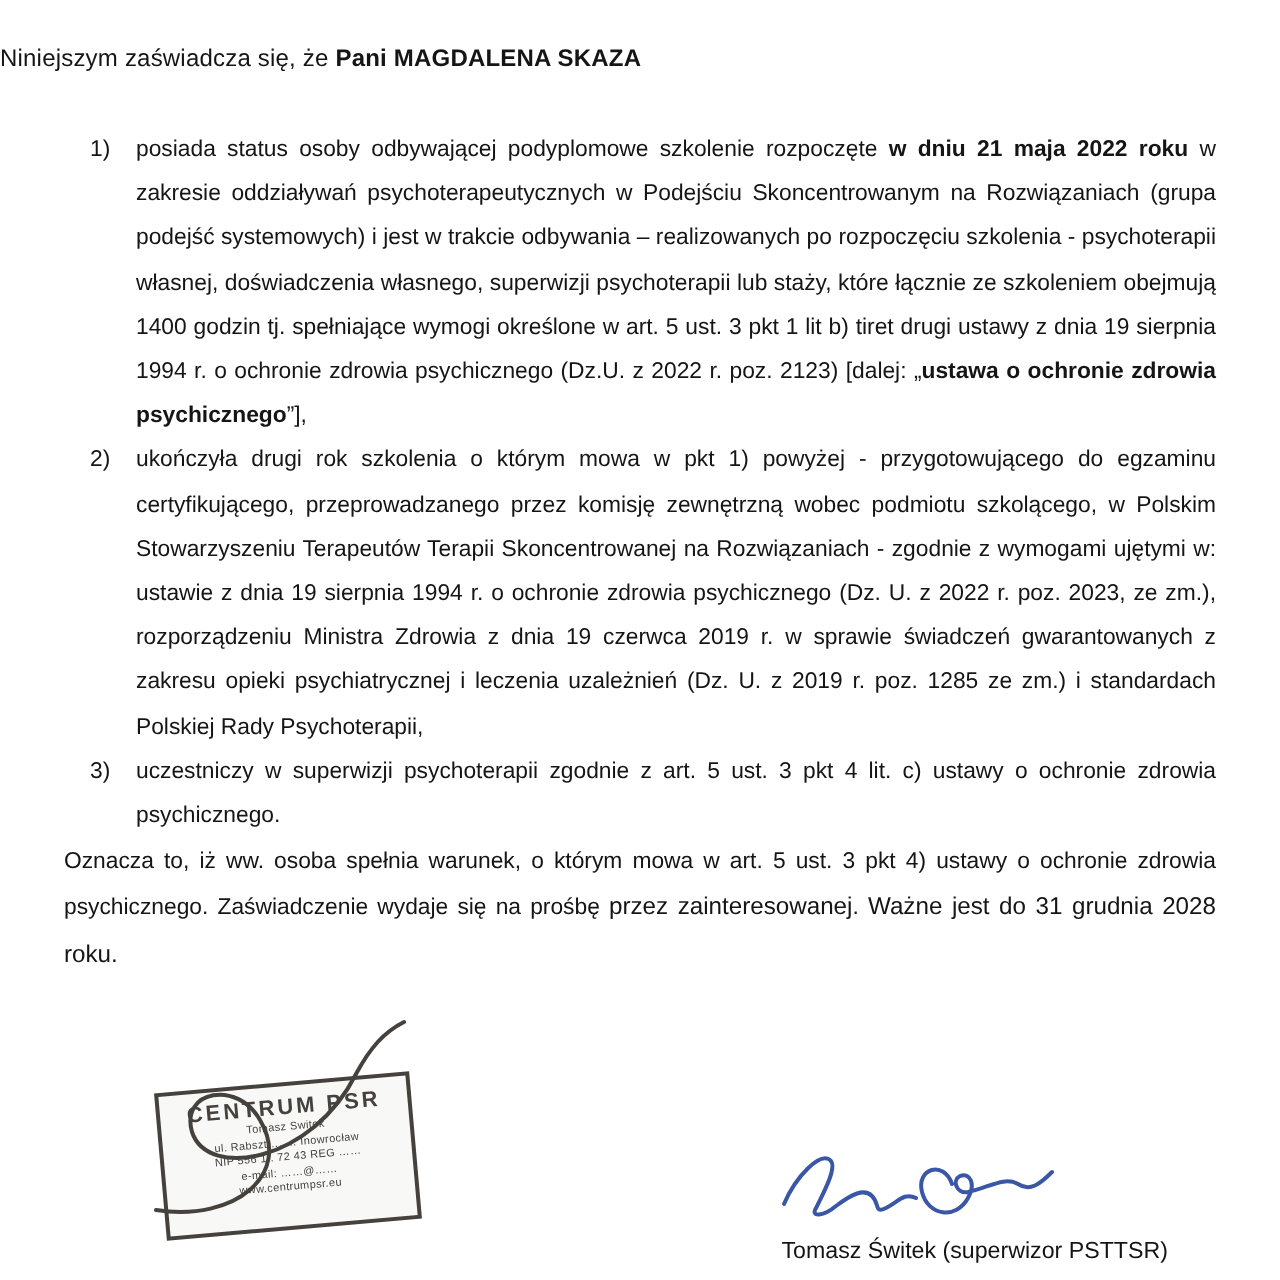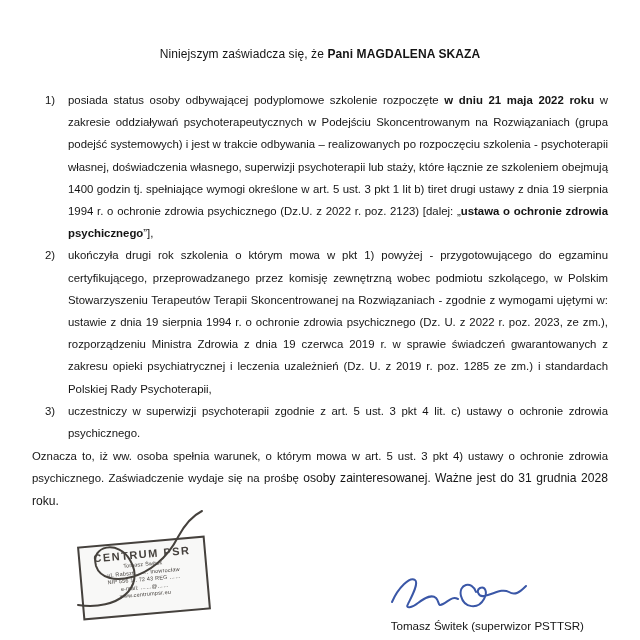--- a/index.html
+++ b/index.html
@@ -3,21 +3,21 @@
 <meta charset="utf-8">
 <style>
   html,body{margin:0;padding:0;}
   body{
     width:640px;height:640px;background:#ffffff;
     font-family:"Liberation Sans","DejaVu Sans",sans-serif;
     color:#151515;-webkit-font-smoothing:antialiased;
   }
   .page{position:relative;width:640px;height:640px;overflow:hidden;background:#fff;}
   .title{
-    margin:0;padding-top:47px;width:640px;text-align:center;
+    margin:0;padding-top:22px;width:640px;
     font-size:12px;line-height:15px;letter-spacing:.1px;
   }
   .list{margin:27px 32px 0 45px;}
   .item{display:flex;font-size:11.4px;line-height:22.2px;}
   .num{flex:none;width:23px;}
   .text{flex:1;text-align:justify;}
   .b{font-weight:bold;}
   .i{}
   .alt{font-size:12.1px;}
   .closing{
@@ -57,21 +57,21 @@
     <div class="item">
       <span class="num">2)</span>
       <span class="text"><span class="seg">ukończyła drugi rok szkolenia o którym mowa w pkt 1) powyżej - przygotowującego do egzaminu certyfikującego, przeprowadzanego przez komisję zewnętrzną wobec podmiotu szkolącego, w Polskim Stowarzyszeniu Terapeutów Terapii Skoncentrowanej na Rozwiązaniach - zgodnie z wymogami ujętymi w: ustawie z dnia 19 sierpnia 1994 r. o ochronie zdrowia psychicznego (Dz. U. z 2022 r. poz. 2023, ze zm.), rozporządzeniu Ministra Zdrowia z dnia 19 czerwca 2019 r. w sprawie świadczeń gwarantowanych z zakresu opieki psychiatrycznej i leczenia uzależnień (Dz. U. z 2019 r. poz. 1285 ze zm.) i standardach Polskiej Rady Psychoterapii,</span></span>
     </div>
     <div class="item">
       <span class="num">3)</span>
       <span class="text"><span class="seg">uczestniczy w superwizji psychoterapii zgodnie z art. 5 ust. 3 pkt 4 lit. c) ustawy o ochronie zdrowia psychicznego.</span></span>
     </div>
   </div>
 
-  <p class="closing"><span class="seg">Oznacza to, iż ww. osoba spełnia warunek, o którym mowa w art. 5 ust. 3 pkt 4) ustawy o ochronie zdrowia psychicznego. Zaświadczenie wydaje się na prośbę </span><span class="seg alt">osoby zainteresowanej</span><span class="seg">. </span><span class="seg alt">Ważne jest do 31 grudnia 2028 roku.</span></p>
+  <p class="closing"><span class="seg">Oznacza to, iż ww. osoba spełnia warunek, o którym mowa w art. 5 ust. 3 pkt 4) ustawy o ochronie zdrowia psychicznego. Zaświadczenie wydaje się na prośbę </span><span class="seg alt">przez zainteresowanej</span><span class="seg">. </span><span class="seg alt">Ważne jest do 31 grudnia 2028 roku.</span></p>
 
   <div class="stamp-stroke">
     <svg viewBox="0 0 160 115" fill="none" stroke="currentColor" stroke-width="2" stroke-linecap="round">
       <path d="M18 100 C 58 106 86 82 70 55 C 59 35 30 40 36 61 C 44 85 96 76 118 32 C 125 19 132 11 142 6"></path>
     </svg>
   </div>
 
   <div class="stamp">
     <div class="stamp-title">CENTRUM PSR</div>
     <div class="stamp-line">Tomasz Świtek</div>

